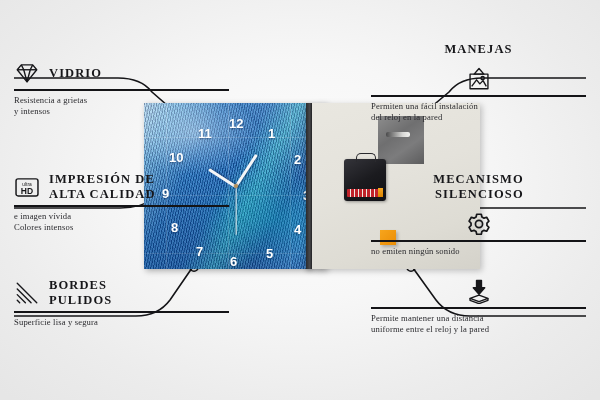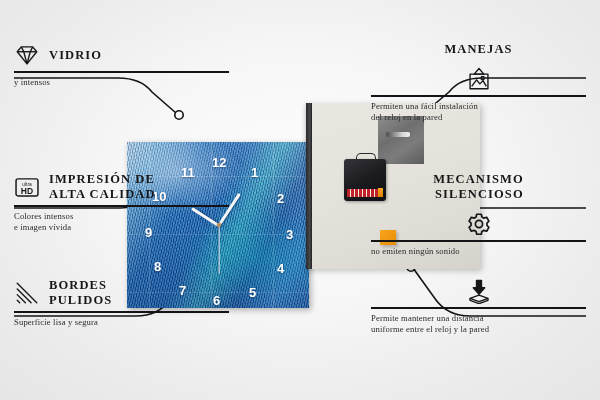--- a/index.html
+++ b/index.html
@@ -31,28 +31,27 @@
   .desc{
     font-family:"Liberation Serif", serif;
     font-size:8.6px;line-height:11.4px;color:#2a2a2e;margin-top:4px;
     letter-spacing:.15px;
   }
   .feat.right .desc{text-align:left;}
   .ico{width:26px;height:26px;flex:0 0 26px;display:block;}
 
   
   #clock{
-    position:absolute;left:127px;top:103px;width:182px;height:166px;
+    position:absolute;left:144px;top:103px;width:182px;height:166px;
     overflow:hidden;
     background:
       repeating-linear-gradient(103deg, rgba(0,0,0,.20) 0 1px, rgba(255,255,255,.16) 1px 2.4px),
       repeating-linear-gradient(74deg, rgba(0,40,120,.22) 0 1.3px, rgba(120,220,255,.10) 1.3px 3px),
       linear-gradient(118deg,#bcd9ef 0%,#6fb4e4 12%,#1a6fc4 30%,#1565bb 46%,#2aa0c8 58%,#1457a8 72%,#2f7fd0 86%,#1b5fae 100%);
     box-shadow:2px 2px 6px rgba(0,0,0,.30);
-    margin-top:39px;
   }
   #clock .sheen{
     position:absolute;inset:0;
     background:
       radial-gradient(ellipse 90px 60px at 28% 18%, rgba(255,255,255,.38), rgba(255,255,255,0) 70%),
       radial-gradient(ellipse 120px 70px at 72% 70%, rgba(0,200,210,.26), rgba(0,0,0,0) 72%),
       linear-gradient(200deg, rgba(255,255,255,.18) 0%, rgba(0,0,0,0) 38%, rgba(0,20,70,.22) 100%);
   }
   #clock .grid{
     position:absolute;inset:0;
@@ -156,56 +155,57 @@
       <div class="slot"></div>
     </div>
     <div id="mech">
       <div class="loop"></div>
       <div class="batt"></div>
       <div class="term"></div>
     </div>
     <div id="foam"></div>
   </div>
 
-  <div class="feat left" style="left:14px;top:42px;">
+  <div class="feat left" style="left:14px;top:60px;">
     <div class="head">
       <svg class="ico" viewBox="0 0 32 32">
         <g fill="none" stroke="#17171a" stroke-width="1.7" stroke-linejoin="round">
           <path d="M4 12 L16 27 L28 12 L23 6 H9 Z"></path>
           <path d="M4 12 H28"></path>
             <path d="M9 6 L12 12 L16 27"></path>
             <path d="M23 6 L20 12 L16 27"></path>
         </g>
       </svg>
       <div class="ttl">
         <div>VIDRIO</div>
       </div>
     </div>
     <div class="rule"></div>
     <div class="desc">
+      <div>Resistencia a grietas</div>
       <div>y intensos</div>
     </div>
   </div>
 
   <div class="feat left" style="left:14px;top:172px;">
     <div class="head">
       <svg class="ico" viewBox="0 0 32 32">
         <rect x="2.5" y="6" width="27" height="21" rx="2.5" fill="none" stroke="#17171a" stroke-width="1.8"></rect>
         <text x="16" y="14.5" text-anchor="middle" font-family="Liberation Sans, sans-serif" font-size="6" fill="#17171a">ultra</text>
         <text x="16" y="24" text-anchor="middle" font-family="Liberation Sans, sans-serif" font-size="10.5" font-weight="bold" fill="#17171a">HD</text>
       </svg>
       <div class="ttl">
         <div>IMPRESIÓN DE</div>
         <div>ALTA CALIDAD</div>
       </div>
     </div>
     <div class="rule"></div>
     <div class="desc">
+      <div>e imagen vívida</div>
       <div>Colores intensos</div>
-      <div>e imagen vívida</div>
     </div>
   </div>
 
   <div class="feat left" style="left:14px;top:278px;">
     <div class="head">
       <svg class="ico" viewBox="0 0 32 32">
         <g stroke="#17171a" stroke-width="1.7" stroke-linecap="round">
           <path d="M4 4 L28 28"></path>
             <path d="M4 11 L21 28"></path>
             <path d="M4 18 L14 28"></path>

